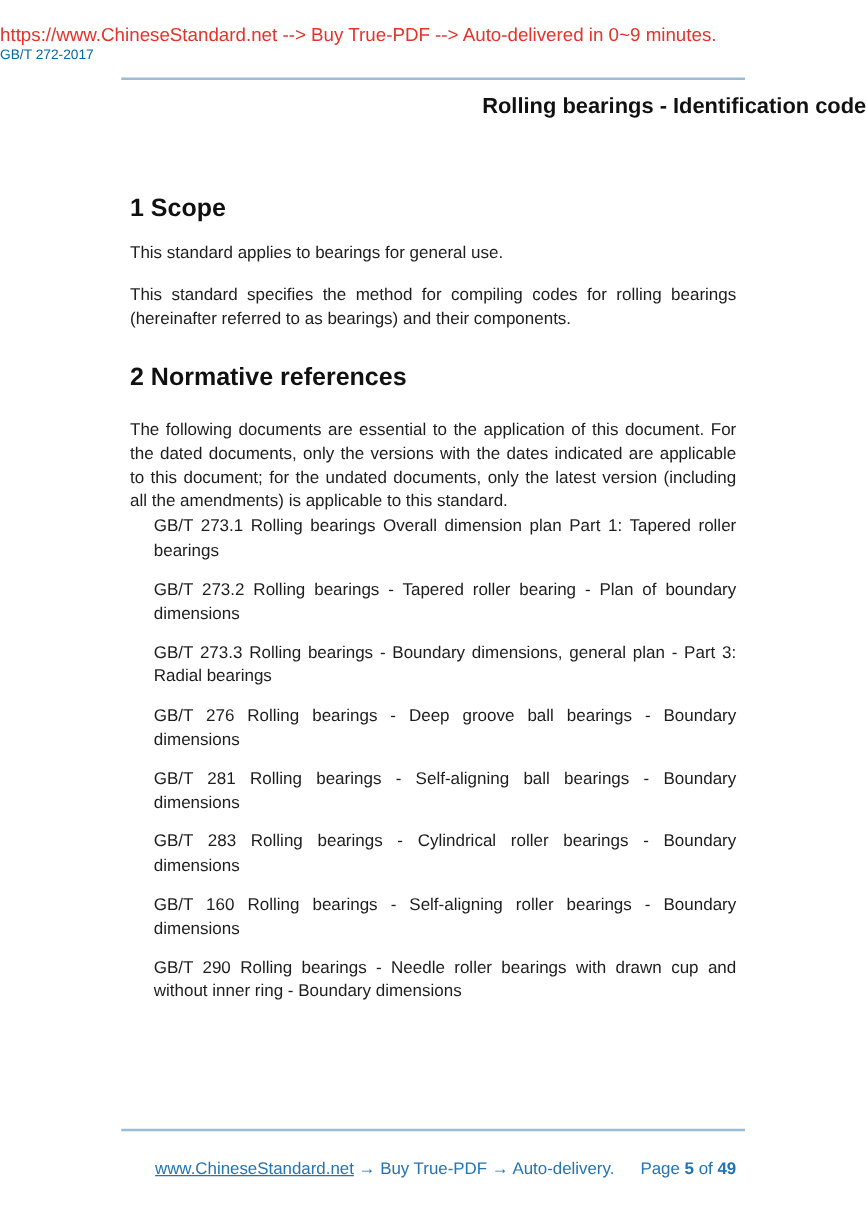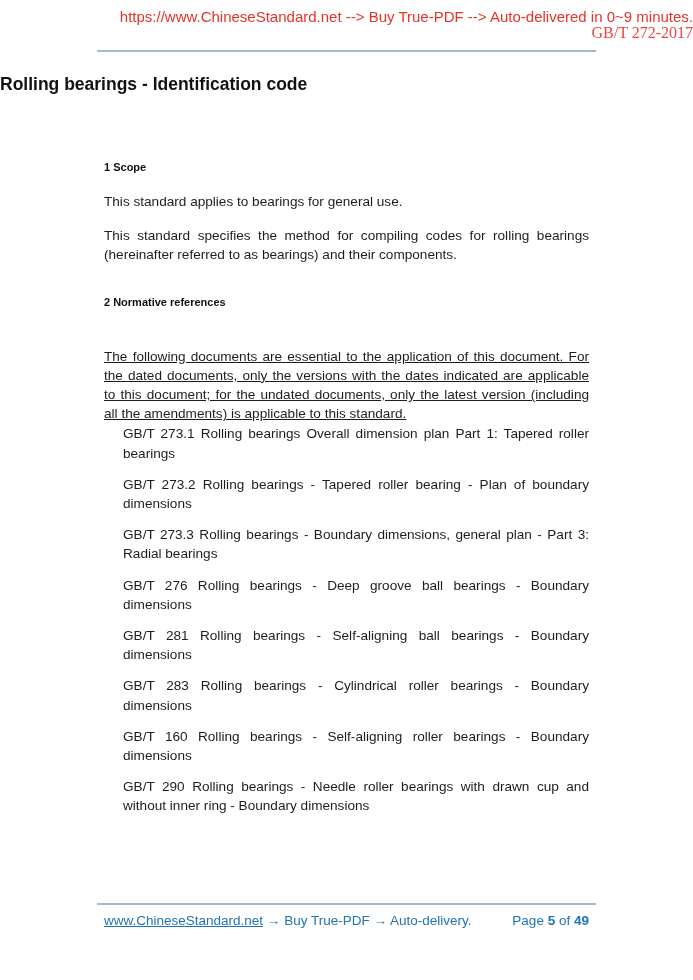--- a/index.html
+++ b/index.html
@@ -2,55 +2,55 @@
 <html><head>
 <meta charset="utf-8">
 <style>
   * { margin: 0; padding: 0; box-sizing: border-box; }
   html, body { background: #ffffff; }
   .page {
     width: 693px; height: 980px; position: relative;
     background: #ffffff; overflow: hidden;
     font-family: "Liberation Sans", sans-serif;
   }
-  .top-banner { text-align: right; padding-top: 8px; }
+  .top-banner { text-align: left; padding-top: 20px; }
   .promo-text {
     color: #e5332a; font-size: 15px; line-height: 17px;
     white-space: nowrap;
   }
-  .standard-code { color: #ef4444; font-size: 16px; line-height: 15px; font-family: Liberation Serif, serif; }
+  .standard-code { color: #0369a1; font-size: 11px; line-height: 15px; }
   .header-rule {
     height: 0; border-top: 2px solid #9bbdd8; margin: 10px 97px 0 97px;
   }
   .doc-title {
-    margin-top: 22px; text-align: left;
+    margin-top: 10px; text-align: right;
     font-size: 17.5px; font-weight: bold; color: #111111; line-height: 20px;
   }
   .content {
     margin: 0 104px; color: #1d1d1d;
     font-size: 13.6px; line-height: 19.2px;
   }
   .sec-heading {
-    font-size: 11px; font-weight: bold; color: #111111; line-height: 20px;
+    font-size: 20px; font-weight: bold; color: #111111; line-height: 20px;
   }
   .sec-heading.first { margin-top: 63px; }
   .sec-heading.second { margin-top: 27px; }
   .para { margin-top: 15px; text-align: justify; }
-  .para.intro { margin-top: 35px; text-decoration: underline; }
+  .para.intro { margin-top: 22px; }
   .refs { margin-left: 19px; margin-top: 1px; }
   .ref { text-align: justify; }
   .ref + .ref { margin-top: 12px; }
   .footer {
     position: absolute; left: 97px; right: 97px; top: 903px;
     border-top: 2px solid #9bbdd8;
   }
   .footer-row {
     display: flex; justify-content: space-between; align-items: center;
-    padding: 8px 7px 0 7px;
-    color: #2174b5; font-size: 13.5px; line-height: 16px;
+    padding: 22px 7px 0 7px;
+    color: #2174b5; font-size: 13.5px; line-height: 16px; margin-left: 20px;
   }
   .footer-left span, .footer-right span { display: inline; }
   .site-link { text-decoration: underline; cursor: pointer; }
   .b { font-weight: bold; }
 </style>
 </head>
 <body>
 
 <div class="page">
 

